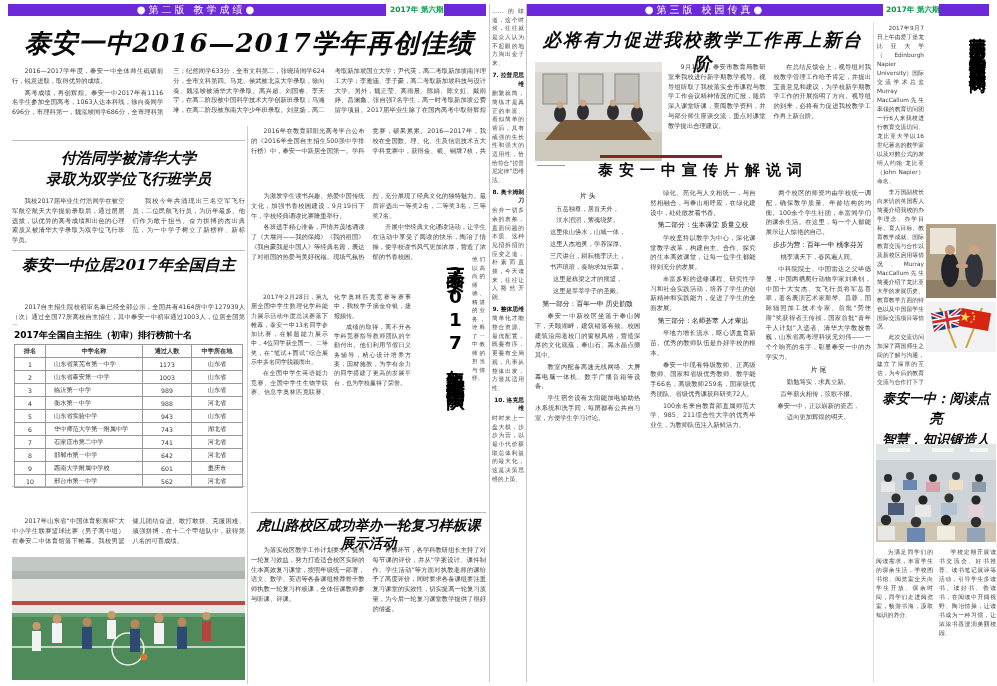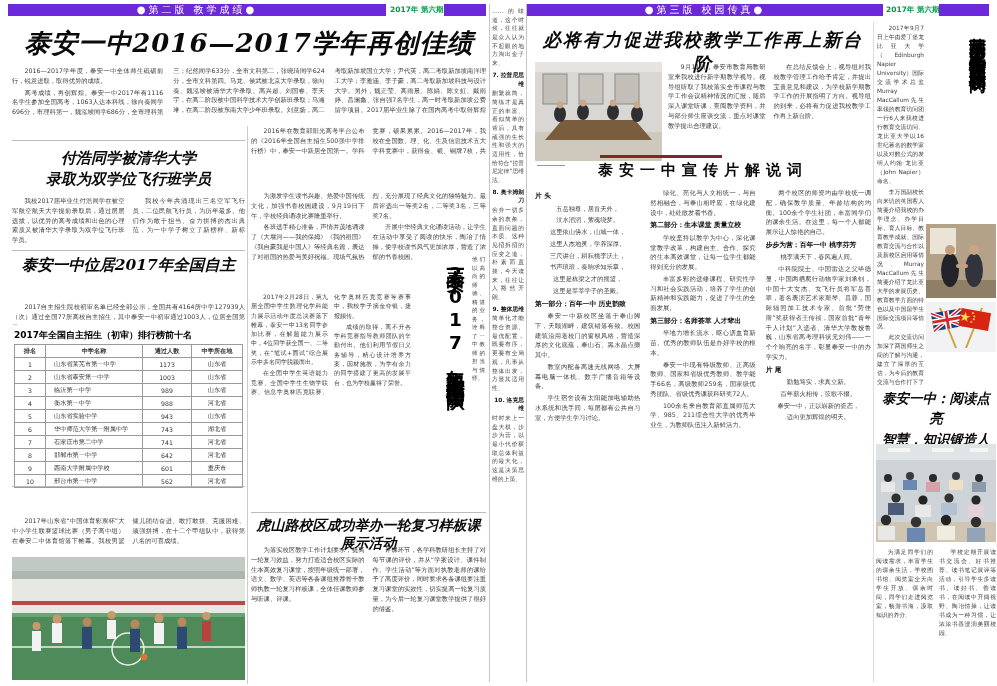--- a/index.html
+++ b/index.html
@@ -14,21 +14,21 @@
   .brush{font-family:"DejaVu Serif","Liberation Serif",serif;font-weight:bold;font-style:italic;
          color:#0a0a0a;text-align:center;}
   .songhead{font-family:"DejaVu Serif","Liberation Serif",serif;font-weight:bold;color:#0a0a0a;text-align:center;}
   .heihead{font-weight:bold;color:#000;text-align:left;}
   
   .bt{font-size:6.3px;line-height:1.55;text-align:justify;color:#3c3c3c;overflow:hidden;}
   .bt p{margin:0 0 2px 0;text-indent:2em;}
   .cols2{column-count:2;column-gap:8px;}
   .cols3{column-count:3;column-gap:10px;}
   .poem{text-indent:0 !important;text-align:center;}
-  .sec-h{font-weight:bold;color:#111;text-indent:0 !important;margin:3px 0 2px 0 !important;font-size:6.8px;}
+  .sec-h{font-weight:normal;color:#111;text-align:center;text-indent:0 !important;margin:3px 0 2px 0 !important;font-size:6.8px;}
   
   table.rank{border-collapse:collapse;width:100%;font-size:6.2px;color:#333;}
   table.rank th,table.rank td{border:1px solid #9a9a9a;padding:1.5px 3px;text-align:center;height:9px;}
   table.rank td.nm{text-align:left;padding-left:8px;}
   
   .vtitle{writing-mode:vertical-rl;text-orientation:upright;font-weight:bold;color:#000;
           letter-spacing:2px;overflow:hidden;}
   .rule-v{background:#cccccc;width:1px;}
   .rule-h{background:#bbbbbb;height:1px;}
   .photo{display:block;}

